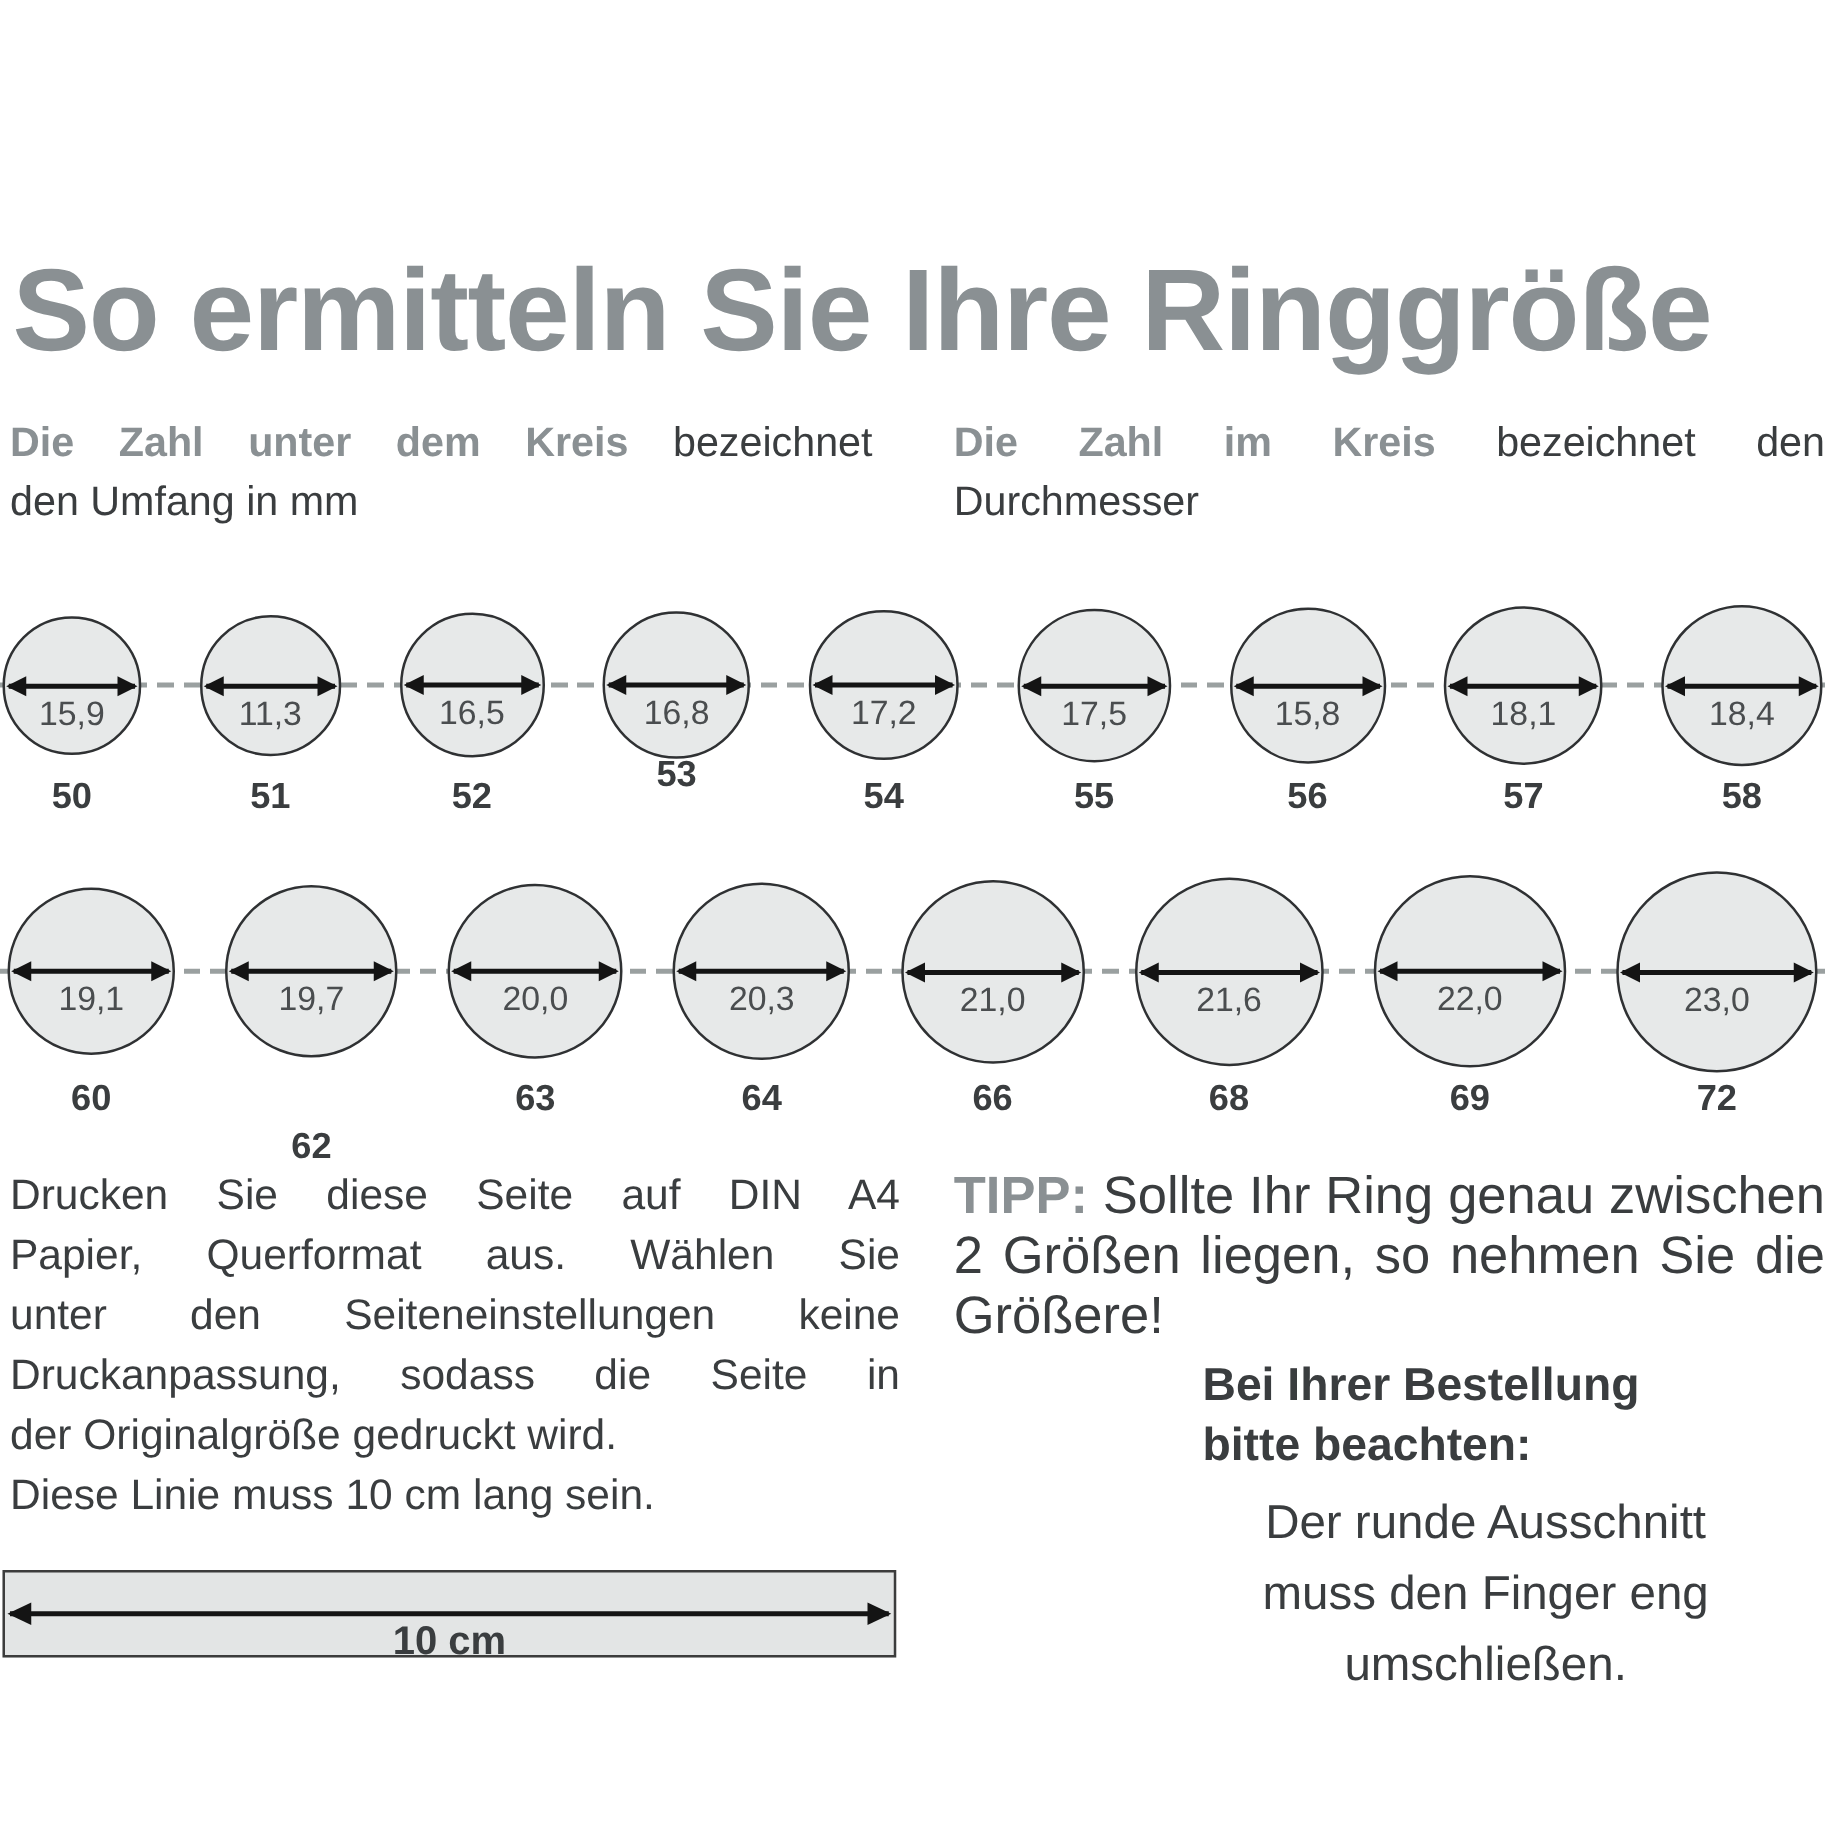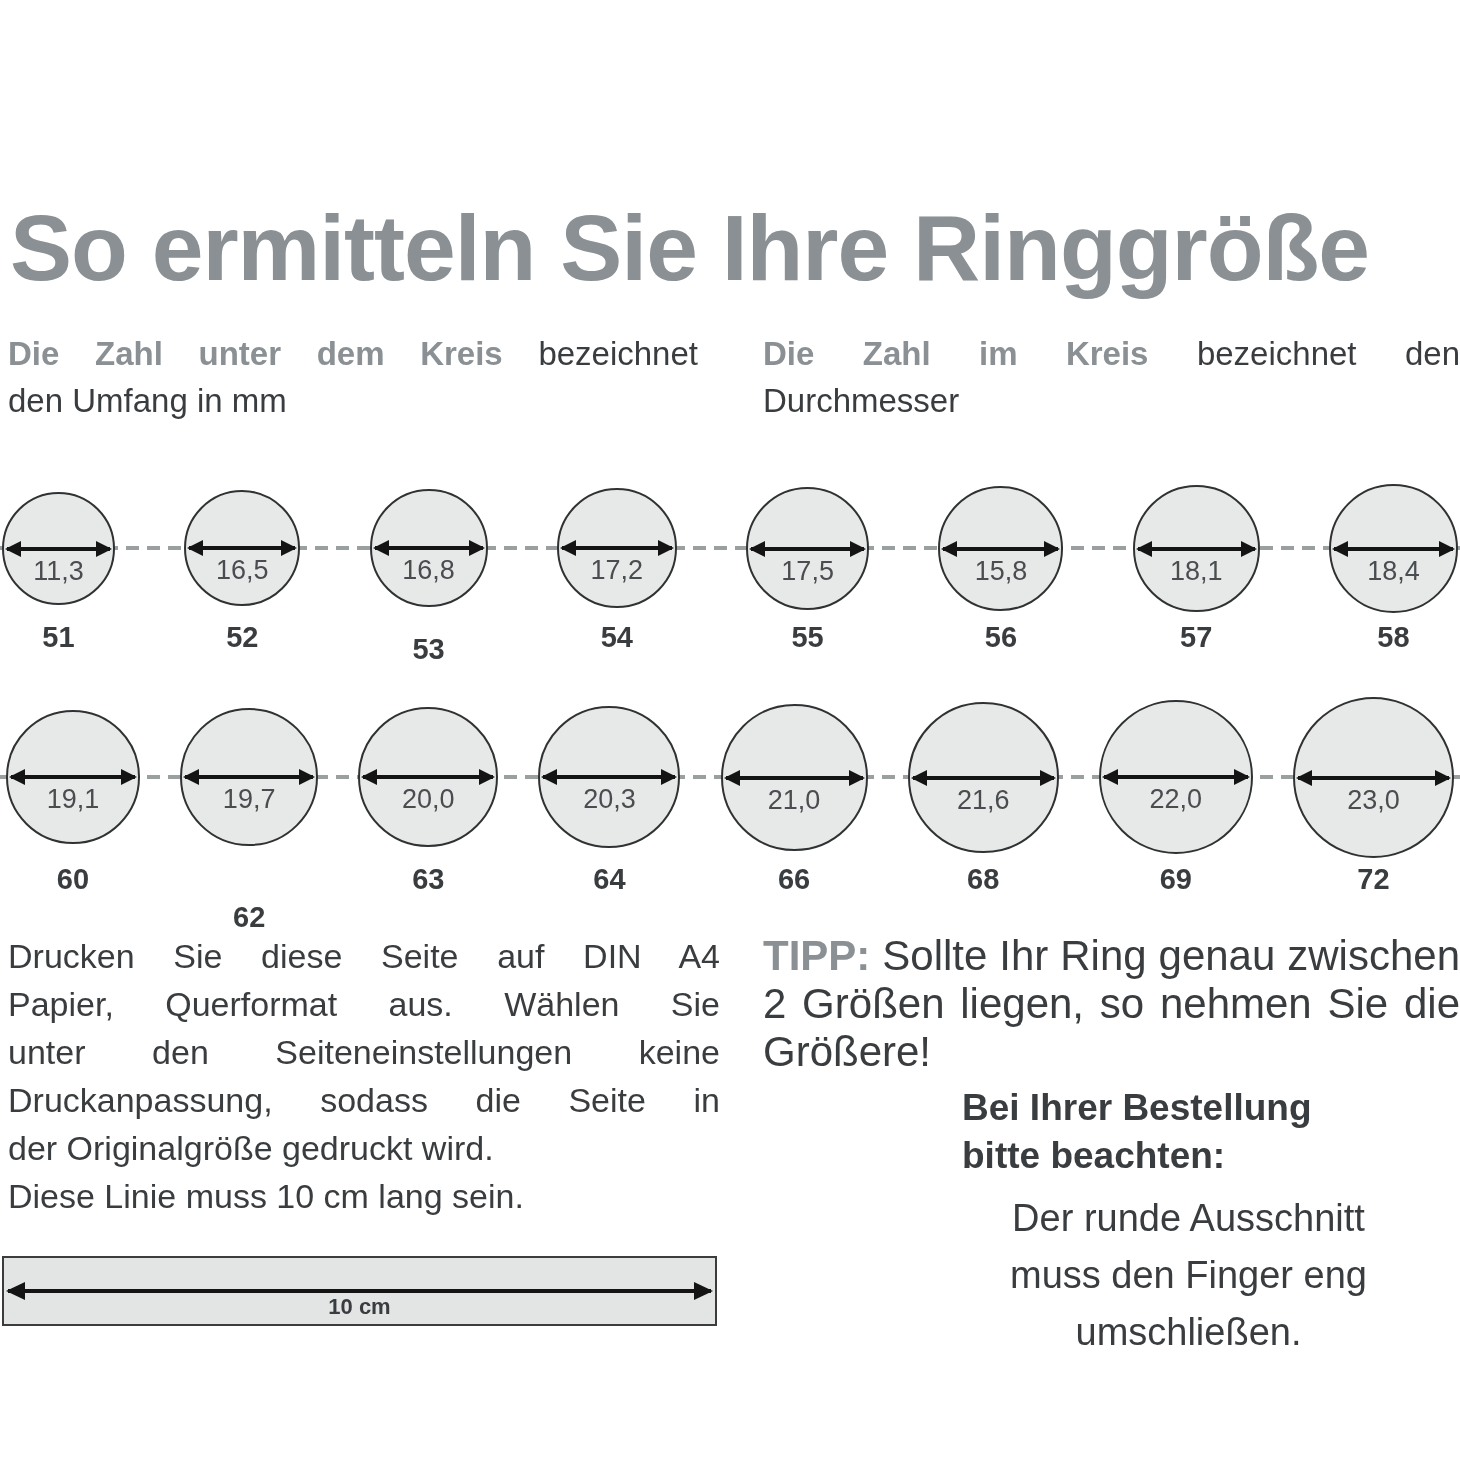--- a/index.html
+++ b/index.html
@@ -84,21 +84,21 @@
     position:absolute;left:4px;right:4px;top:31px;height:4px;background:var(--arrow);
   }
   .ruler-arrow::before,.ruler-arrow::after{
     content:"";position:absolute;top:-7px;width:0;height:0;
     border-top:9px solid transparent;border-bottom:9px solid transparent;
   }
   .ruler-arrow::before{left:-2px;border-right:19px solid var(--arrow);}
   .ruler-arrow::after{right:-2px;border-left:19px solid var(--arrow);}
   .ruler-label{
     position:absolute;left:0;width:100%;top:36px;
-    text-align:center;font-size:22px;font-weight:bold;color:var(--dark);
+    text-align:center;font-size:32px;font-weight:bold;color:var(--dark);
   }
 
   
   .bottom-right{position:absolute;top:932px;left:763px;width:697px;height:470px;}
   .tip{font-size:42px;line-height:48px;color:var(--dark);}
   .order-heading{
     position:absolute;top:152px;left:199px;
     font-size:37px;line-height:48px;font-weight:bold;color:var(--dark);
   }
   .order-heading .line{text-align:left;}
@@ -118,40 +118,47 @@
     <span class="line just"><b class="gray-b">Die Zahl unter dem Kreis</b> <span>bezeichnet</span></span>
     <span class="line">den Umfang in mm</span>
   </div>
 
   <div class="subtitle right">
     <span class="line just"><b class="gray-b">Die Zahl im Kreis</b> <span>bezeichnet den</span></span>
     <span class="line">Durchmesser</span>
   </div>
 
   <div class="circle-row r1" style="--cy:65px">
+      <div class="ring-item" style="width: 111px;">
+        <div class="ring-circle" style="width: 111px; height: 111px; top: 10px;">
+          <div class="dia-arrow"></div>
+          <div class="dia-value">15,9</div>
+        </div>
+        <div class="size-label" style="top: 138px;">50</div>
+      </div>
       <div class="ring-item" style="width: 113px;">
         <div class="ring-circle" style="width: 113px; height: 113px; top: 9px;">
           <div class="dia-arrow"></div>
           <div class="dia-value">11,3</div>
         </div>
         <div class="size-label" style="top: 138px;">51</div>
       </div>
       <div class="ring-item" style="width: 116px;">
         <div class="ring-circle" style="width: 116px; height: 116px; top: 7px;">
           <div class="dia-arrow"></div>
           <div class="dia-value">16,5</div>
         </div>
         <div class="size-label" style="top: 138px;">52</div>
       </div>
       <div class="ring-item" style="width: 118px;">
         <div class="ring-circle" style="width: 118px; height: 118px; top: 6px;">
           <div class="dia-arrow"></div>
           <div class="dia-value">16,8</div>
         </div>
-        <div class="size-label" style="top: 150px;">53</div>
+        <div class="size-label" style="top: 121px;">53</div>
       </div>
       <div class="ring-item" style="width: 120px;">
         <div class="ring-circle" style="width: 120px; height: 120px; top: 5px;">
           <div class="dia-arrow"></div>
           <div class="dia-value">17,2</div>
         </div>
         <div class="size-label" style="top: 138px;">54</div>
       </div>
       <div class="ring-item" style="width: 123px;">
         <div class="ring-circle" style="width: 123px; height: 123px; top: 4px;">

